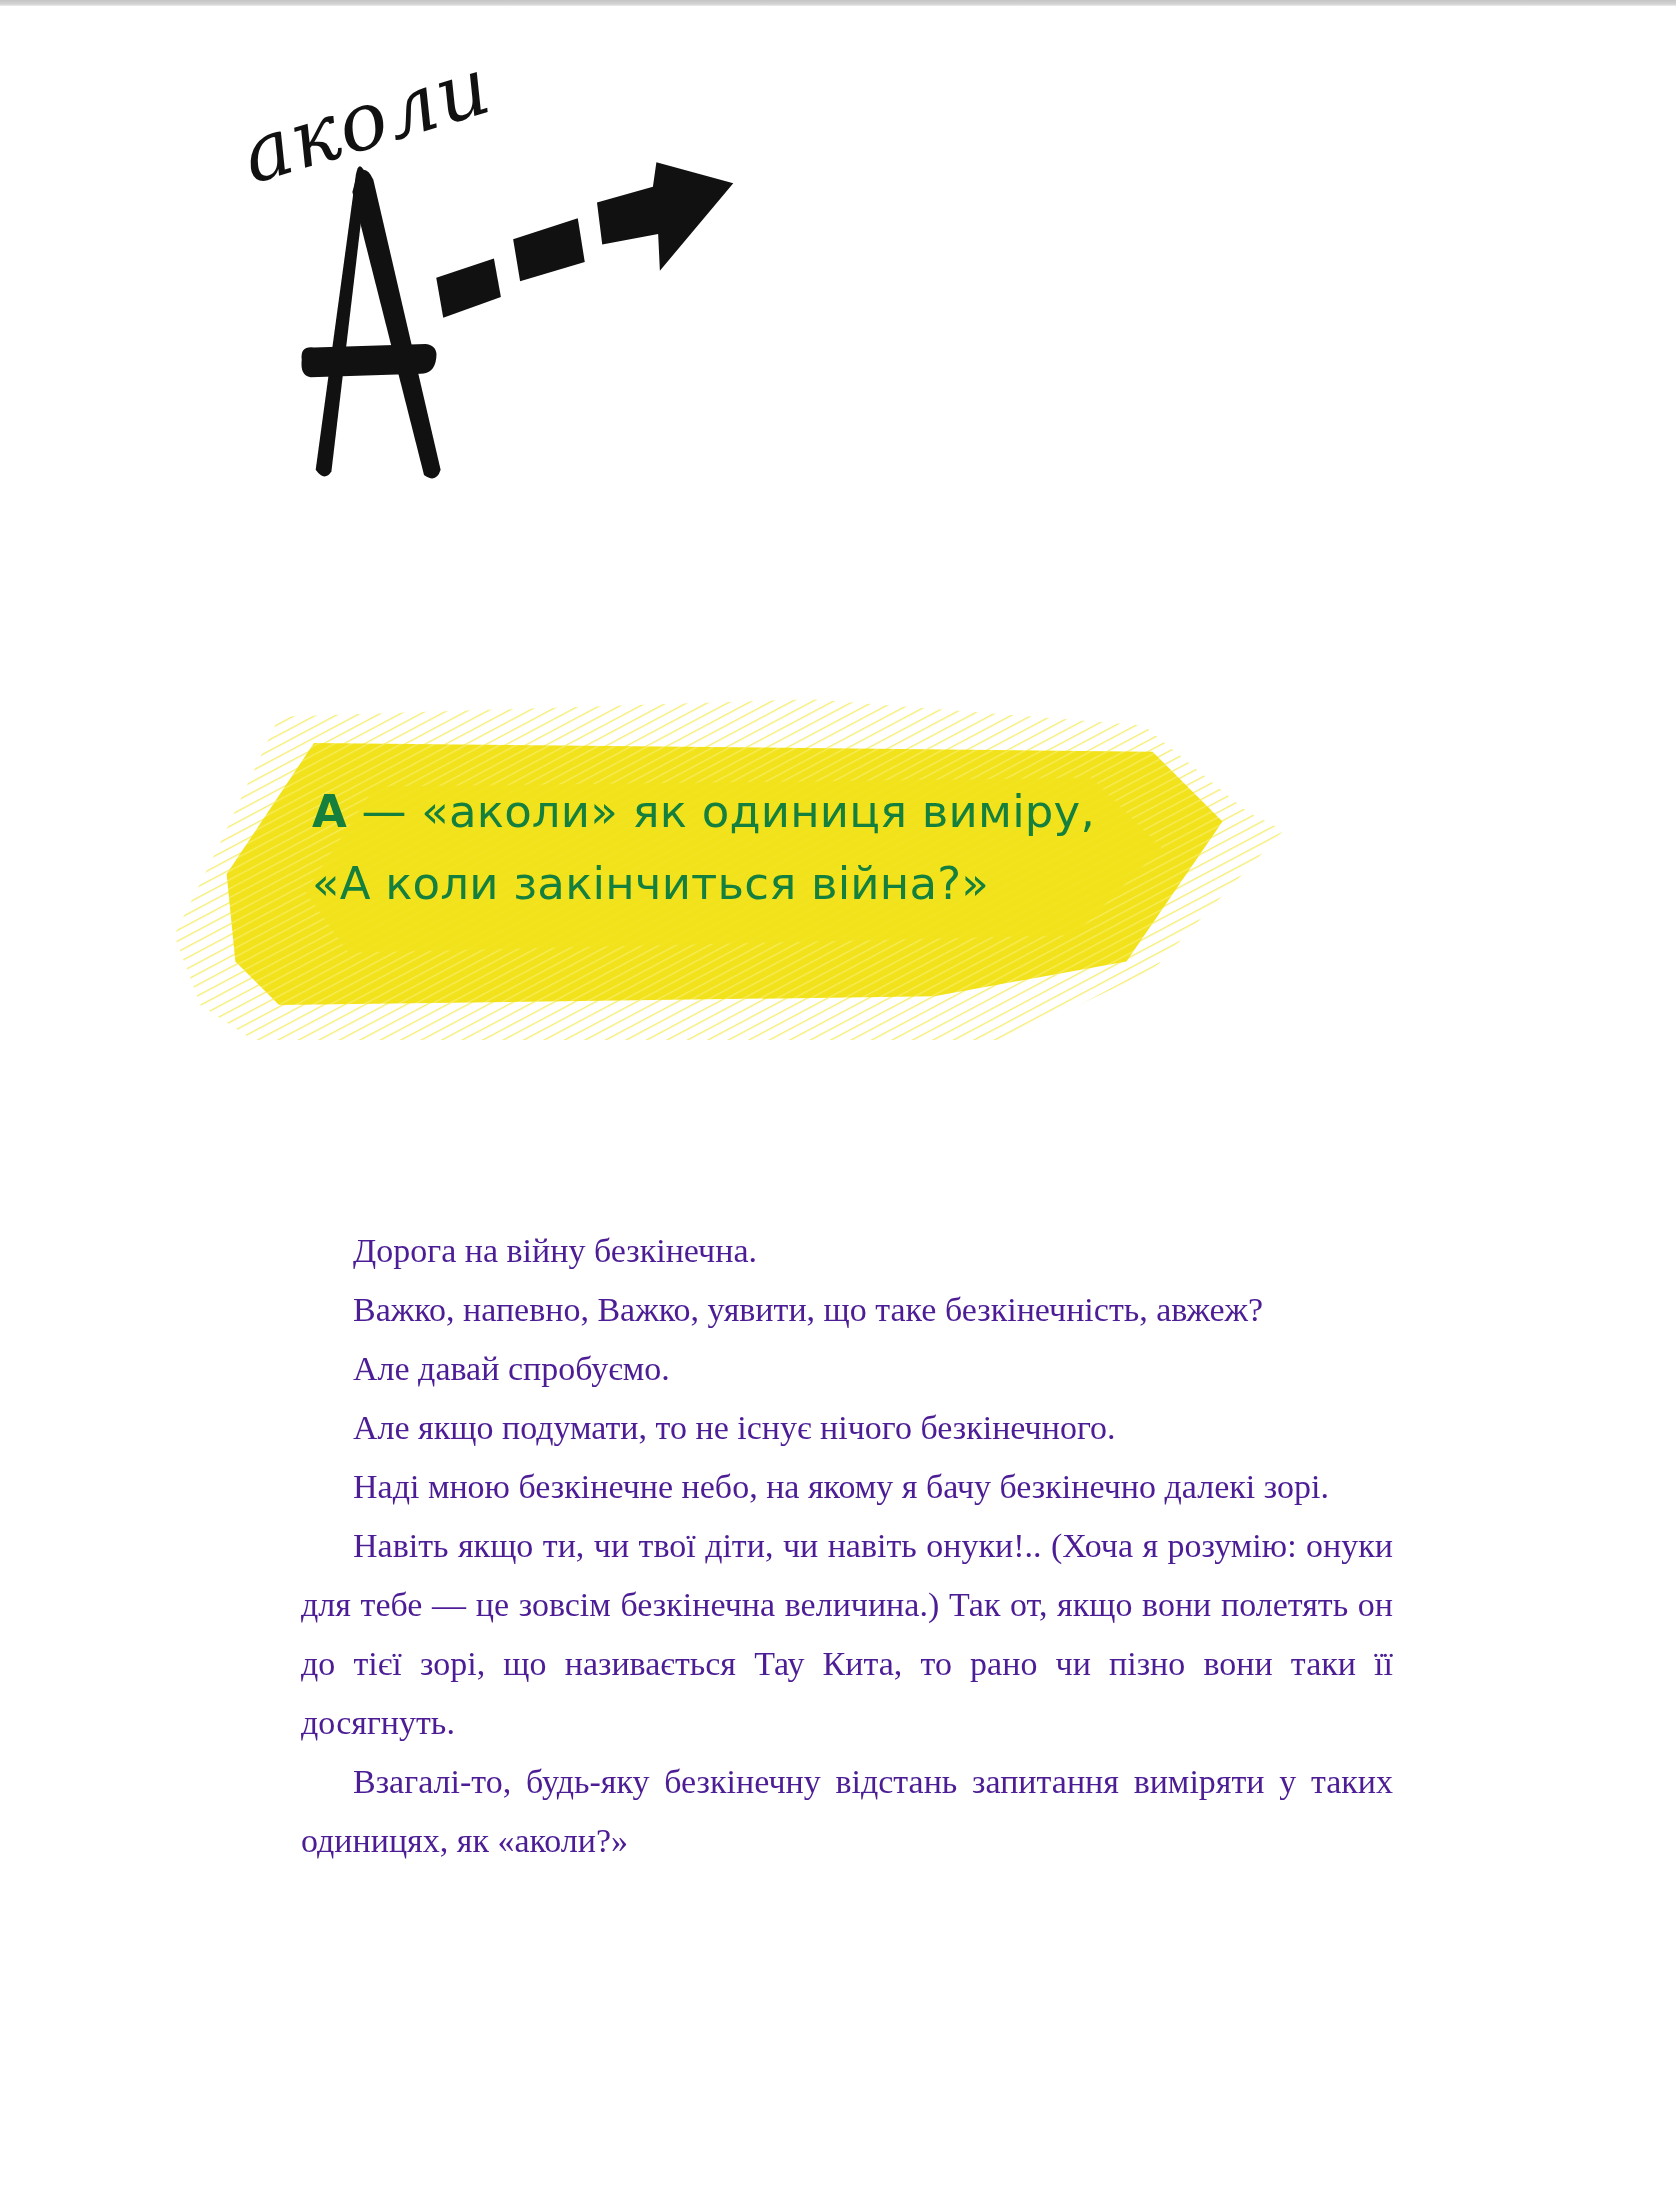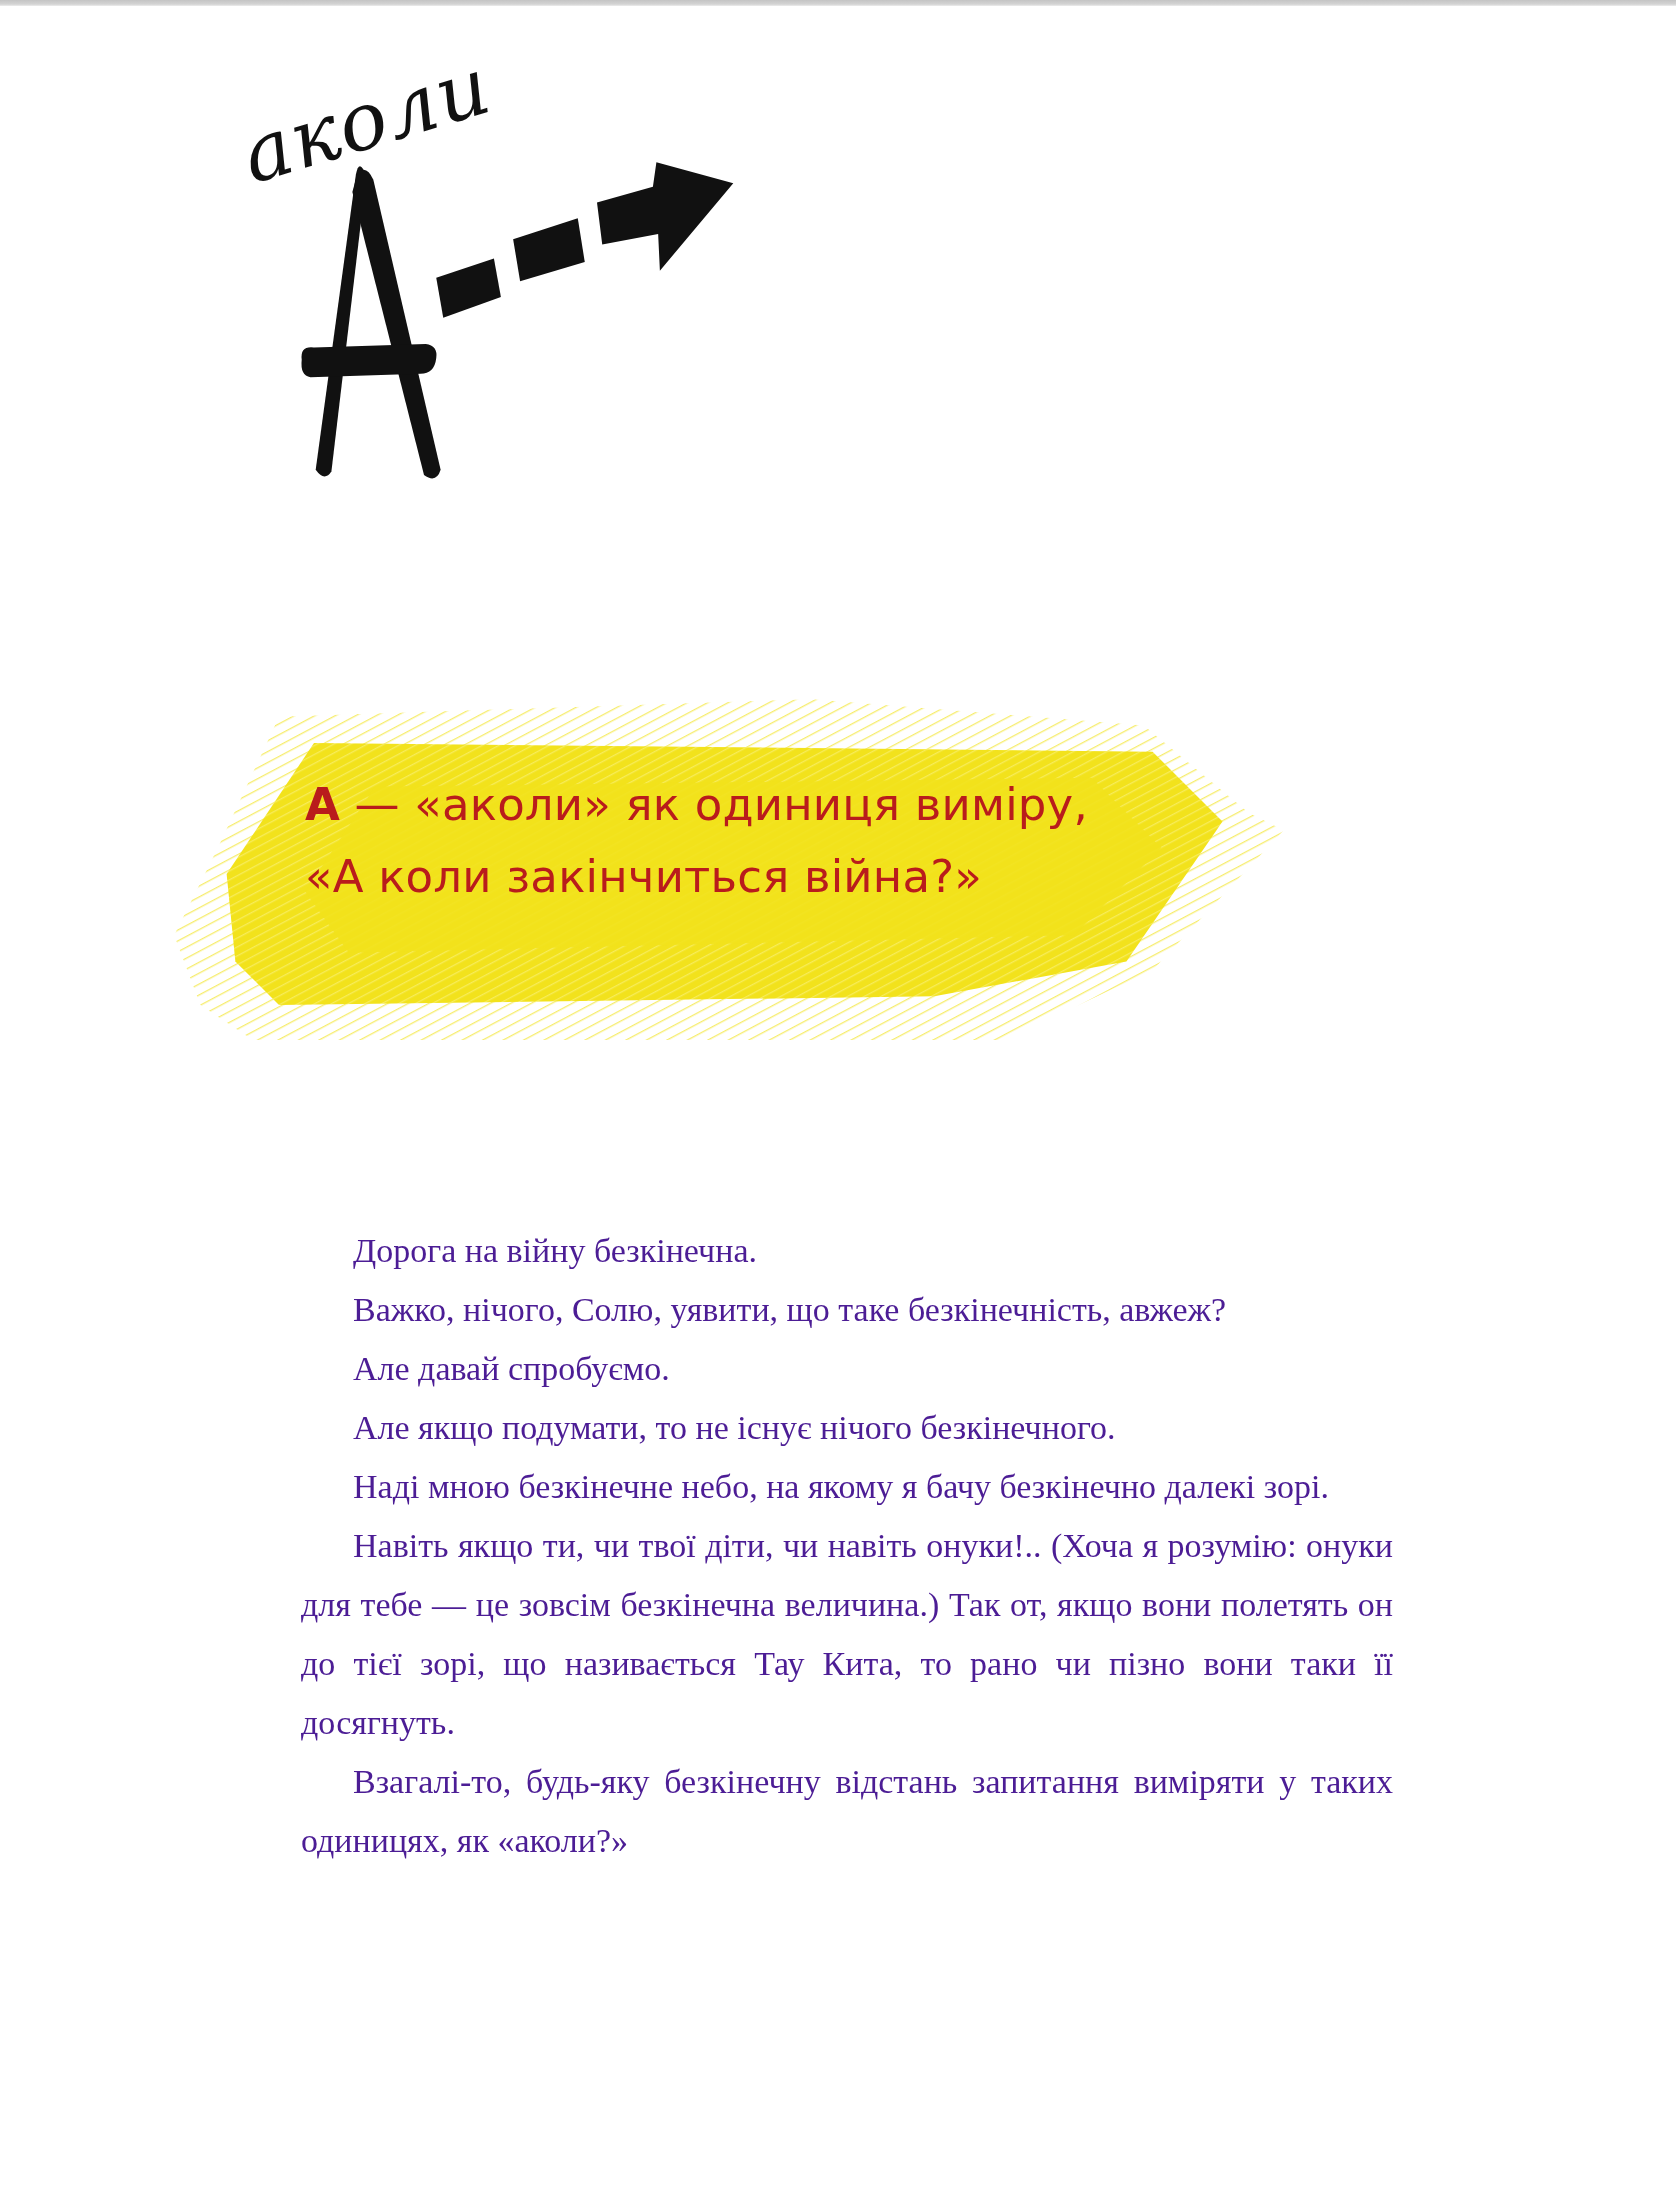--- a/index.html
+++ b/index.html
@@ -51,26 +51,26 @@
     }
     .heading-wrap svg.scribble {
       position: absolute;
       left: 0; top: 0;
       width: 100%; height: 100%;
     }
     .heading {
       position: absolute;
       left: 157px;
       top: 96px;
-      margin: 0;
+      margin: 7px;
       font-family: "DejaVu Sans", sans-serif;
       font-weight: 500;
       font-size: 45px;
       line-height: 72px;
-      color: #b91c1c;
+      color: #15803d;
       letter-spacing: 0.2px;
     }
     .heading .lead {
       font-weight: 700;
     }
     .heading-line { display: block; white-space: nowrap; }
     .body-text {
       position: absolute;
       left: 301px;
       top: 1221px;
@@ -122,20 +122,20 @@
     <path d="M260 130 L1080 120 L1160 200 L1060 300 L230 320 L180 250 Z" fill="#f2e21c" opacity="0.9"></path>
   </svg>
   <h1 class="heading">
     <span class="heading-line"><span class="lead">А</span><span> — «аколи» як одиниця виміру,</span></span>
     <span class="heading-line">«А коли закінчиться війна?»</span>
   </h1>
 </div>
 
 <div class="body-text">
   <p>Дорога на війну безкінечна.</p>
-  <p>Важко, нічого, Солю, уявити, що таке безкінечність, ав­жеж?</p>
+  <p>Важко, напевно, Важко, уявити, що таке безкінечність, ав­жеж?</p>
   <p>Але давай спробуємо.</p>
   <p>Але якщо подумати, то не існує нічого безкінечного.</p>
   <p>Наді мною безкінечне небо, на якому я бачу безкінечно да­лекі зорі.</p>
   <p>Навіть якщо ти, чи твої діти, чи навіть онуки!.. (Хоча я розу­мію: онуки для тебе — це зовсім безкінечна величина.) Так от, якщо вони полетять он до тієї зорі, що називається Тау Кита, то рано чи пізно вони таки її досягнуть.</p>
   <p>Взагалі-то, будь-яку безкінечну відстань запитання виміряти у таких одиницях, як «аколи?»</p>
 </div>
 
 
 </body></html>

